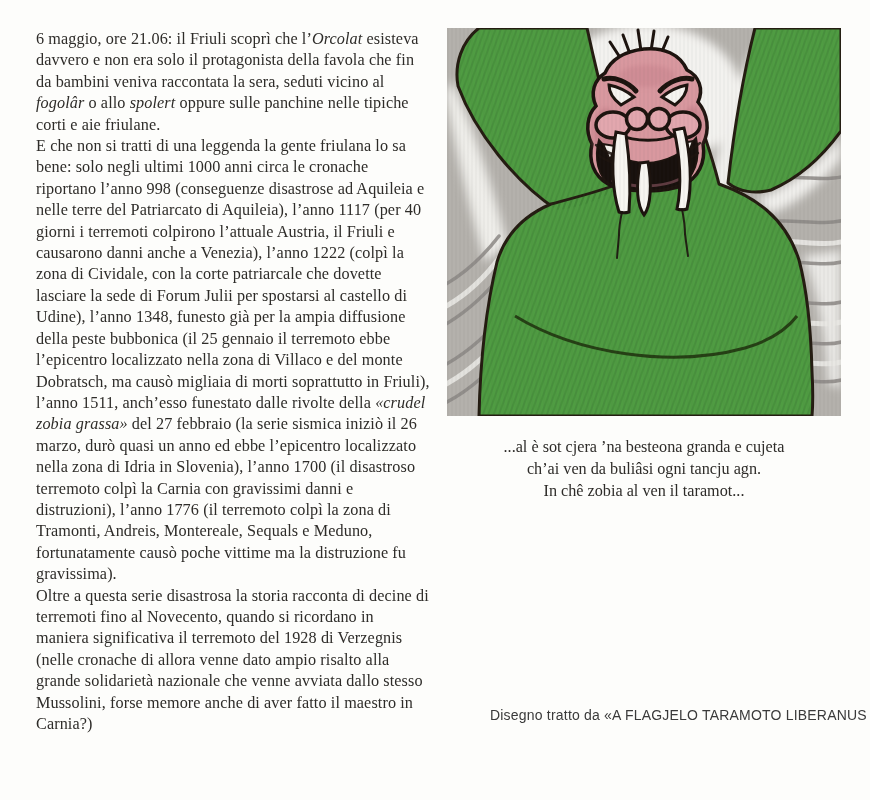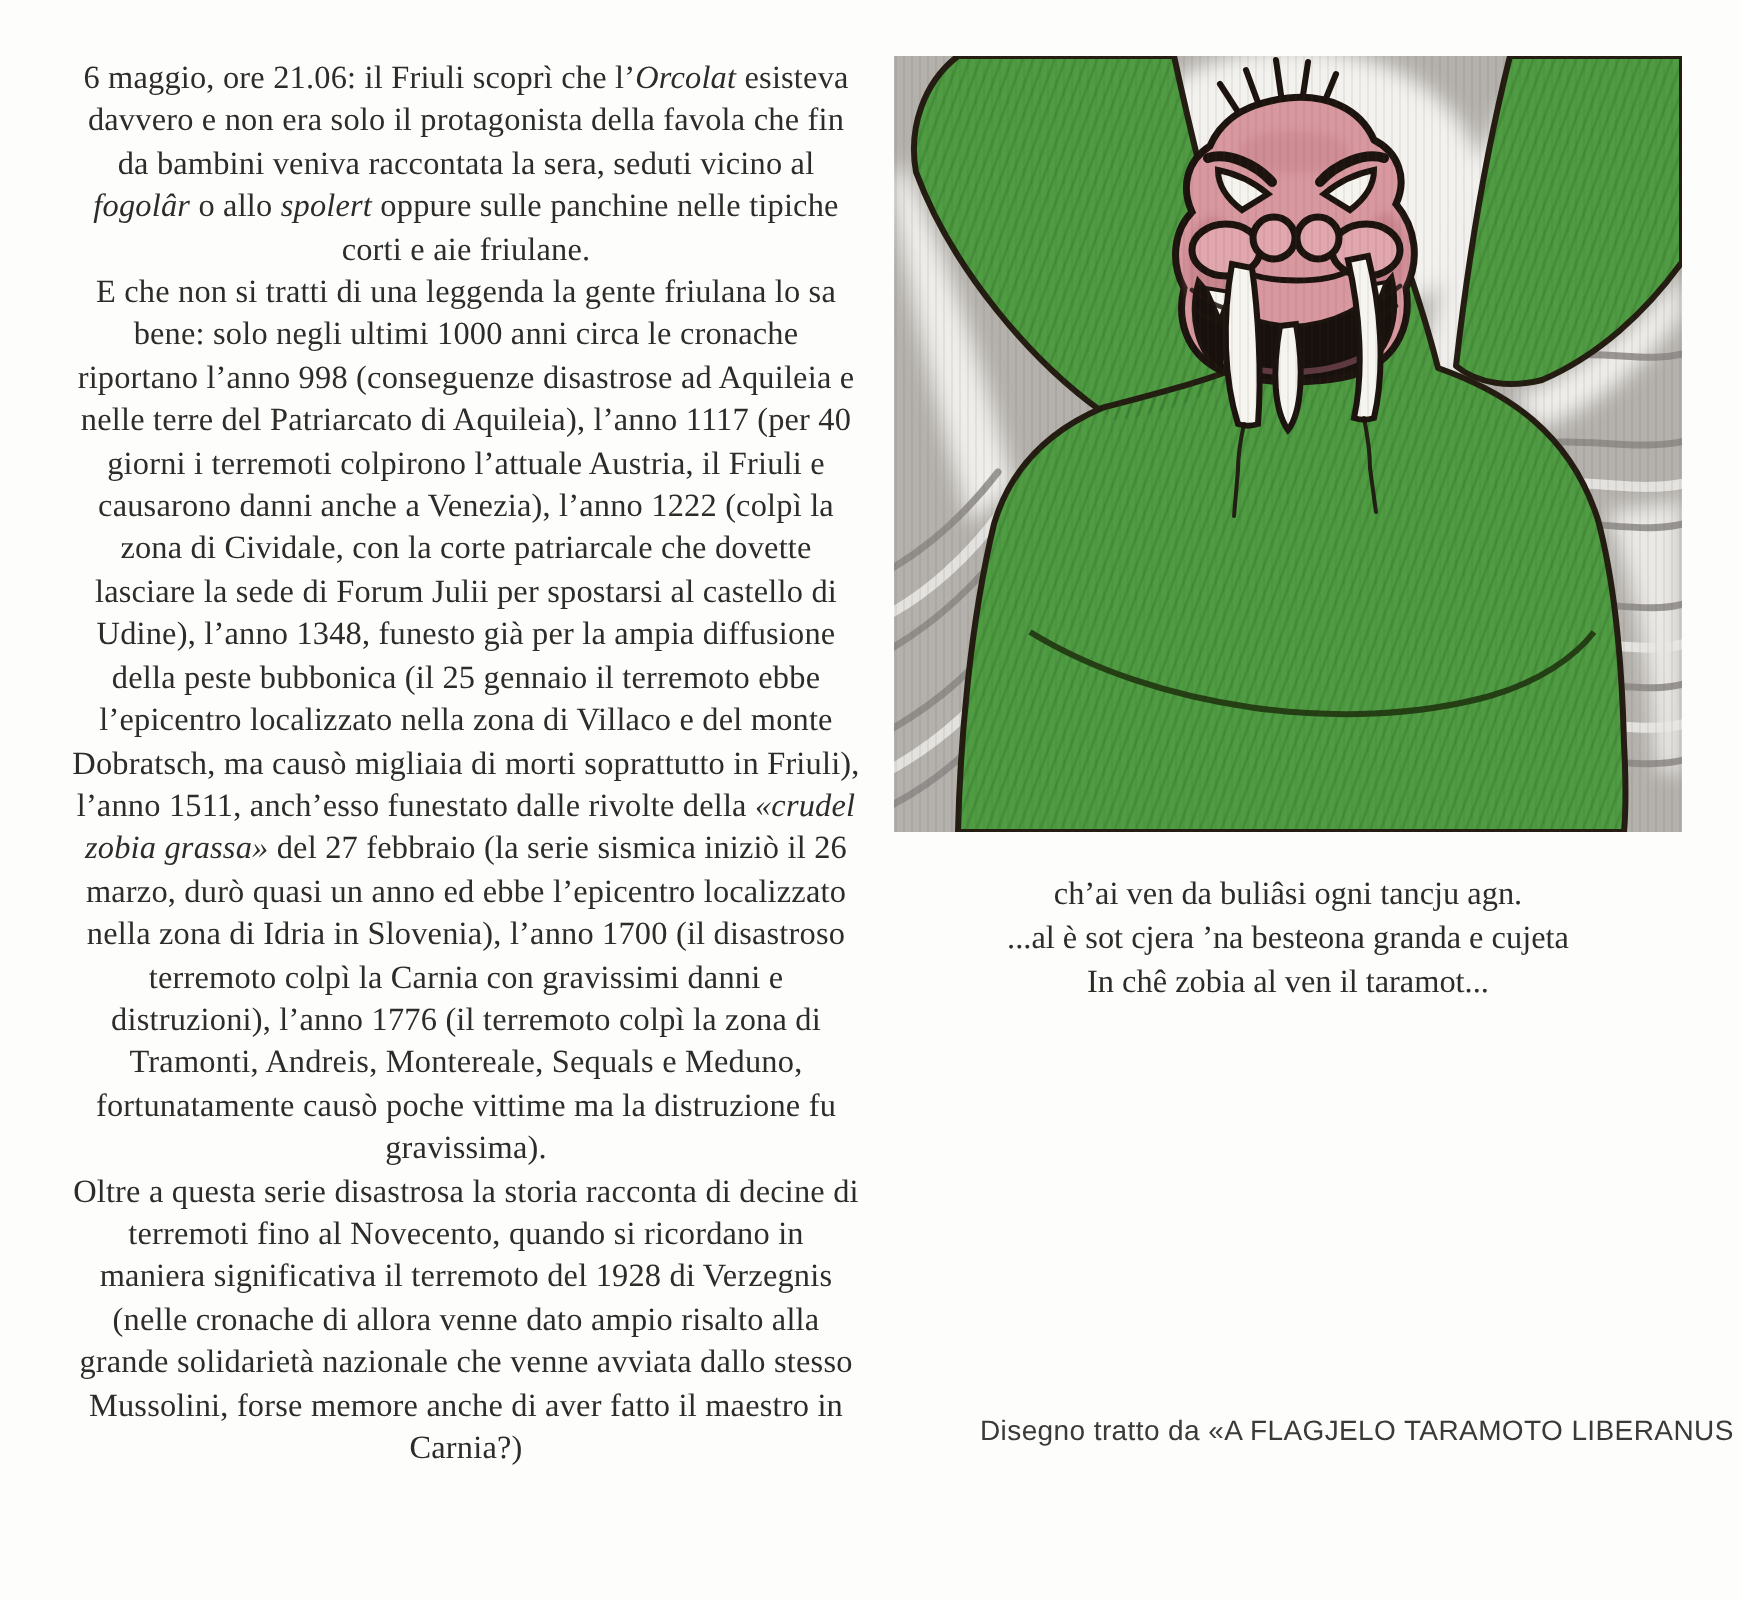--- a/index.html
+++ b/index.html
@@ -5,21 +5,21 @@
   html,body{margin:0;padding:0;}
   body{
     width:870px;height:800px;background:#fdfdfb;
     font-family:"Liberation Serif","DejaVu Serif",serif;
   }
   .page{position:relative;width:870px;height:800px;background:#fdfdfb;overflow:hidden;}
 
   .body-text{
     position:absolute;left:36px;top:29px;width:394px;
     font-size:16.2px;line-height:21.4px;color:#2e2c29;
-    letter-spacing:0.1px;text-align:center;
+    letter-spacing:0.1px;text-align:left;
   }
   .body-text p{margin:0;padding:0;}
 
   .art{
     position:absolute;left:447px;top:28px;width:394px;height:388px;
   }
   .art svg{display:block;width:100%;height:100%;}
 
   .caption{
     position:absolute;left:447px;top:437px;width:394px;
@@ -151,22 +151,22 @@
           <path d="M172,207 L170,230"></path>
           <path d="M238,206 L241,228"></path>
         </g>
       </g>
 
       <rect x="0" y="0" width="394" height="388" fill="url(#vtex)"></rect>
     </svg>
   </figure>
 
   <div class="caption">
+    <div>...al è sot cjera ’na besteona granda e cujeta</div>
     <div>ch’ai ven da buliâsi ogni tancju agn.</div>
-    <div>...al è sot cjera ’na besteona granda e cujeta</div>
     <div>In chê zobia al ven il taramot...</div>
   </div>
 
   <div class="credit">
     <div>Disegno tratto da «A FLAGJELO TARAMOTO LIBERANUS</div>
   </div>
 
 </div>
 
 </body></html>

